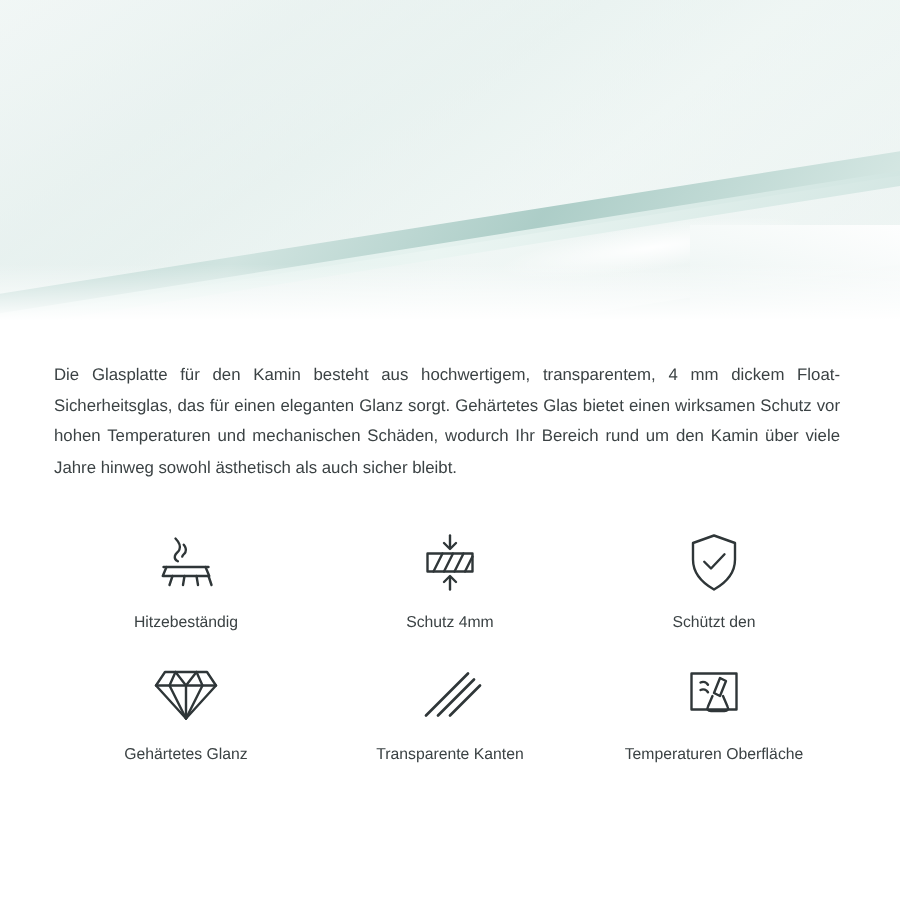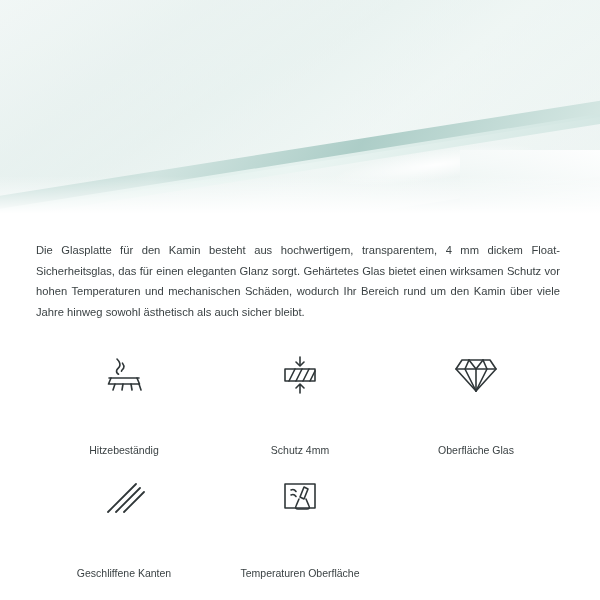--- a/index.html
+++ b/index.html
@@ -131,21 +131,20 @@
     grid-template-columns: repeat(3, 1fr);
     row-gap: 6px;
     margin-top: 26px;
   }
   .feature {
     display: flex;
     flex-direction: column;
     align-items: center;
     justify-content: flex-start;
     padding: 4px 4px 8px 4px;
-    gap: 35px;
   }
   .feature-icon {
     width: 48px;
     height: 44px;
     display: flex;
     align-items: center;
     justify-content: center;
   }
   .feature-label {
     margin-top: 12px;
@@ -205,44 +204,53 @@
             <rect x="8" y="14" width="30" height="12"></rect>
             <path d="M12 26l6-12"></path>
             <path d="M19 26l6-12"></path>
             <path d="M26 26l6-12"></path>
             <path d="M33 26l5-10"></path>
           </svg>
         </div>
         <div class="feature-label">Schutz 4mm</div>
       </div>
 
+      <div class="feature">
+        <div class="feature-icon">
+          <svg width="42" height="42" viewBox="0 0 42 42" fill="none" stroke="#2f3638" stroke-width="1.6" stroke-linecap="round" stroke-linejoin="round">
+            <path d="M21 3l14 5v11c0 9-6 15.5-14 20C13 34.5 7 28 7 19V8l14-5z"></path>
+            <path d="M14.5 20.5l4.5 4.5 9-9.5"></path>
+          </svg>
+        </div>
+        <div class="feature-label">Schützt den</div>
+      </div>
 
       <div class="feature">
         <div class="feature-icon">
           <svg width="44" height="40" viewBox="0 0 44 40" fill="none" stroke="#2f3638" stroke-width="1.6" stroke-linecap="round" stroke-linejoin="round">
             <path d="M8 5h28l6 9-20 22L2 14l6-9z"></path>
             <path d="M2 14h40"></path>
             <path d="M15 5l-4 9 11 22"></path>
             <path d="M29 5l4 9-11 22"></path>
             <path d="M15 5l7 9 7-9"></path>
             <path d="M22 14v22"></path>
           </svg>
         </div>
-        <div class="feature-label">Oberfläche Glas</div>
+        <div class="feature-label">Gehärtetes Glanz</div>
       </div>
 
       <div class="feature">
         <div class="feature-icon">
           <svg width="44" height="40" viewBox="0 0 44 40" fill="none" stroke="#2f3638" stroke-width="1.8" stroke-linecap="round" stroke-linejoin="round">
             <path d="M6 34L34 6"></path>
             <path d="M14 34L38 10"></path>
             <path d="M22 34L42 14"></path>
           </svg>
         </div>
-        <div class="feature-label">Geschliffene Kanten</div>
+        <div class="feature-label">Transparente Kanten</div>
       </div>
 
       <div class="feature">
         <div class="feature-icon">
           <svg width="44" height="40" viewBox="0 0 44 40" fill="none" stroke="#2f3638" stroke-width="1.6" stroke-linecap="round" stroke-linejoin="round">
             <rect x="7" y="6" width="30" height="24"></rect>
             <path d="M13 12c2-1 4 0 5 1.5"></path>
             <path d="M13 17c2-1 4 0 5 1.5"></path>
             <path d="M26 9l-4 10 4 2 4-10-4-2z"></path>
             <path d="M21 21l-3 7c-1 2 0 3 2 3h9c2 0 3-1 2-3l-3-7"></path>

